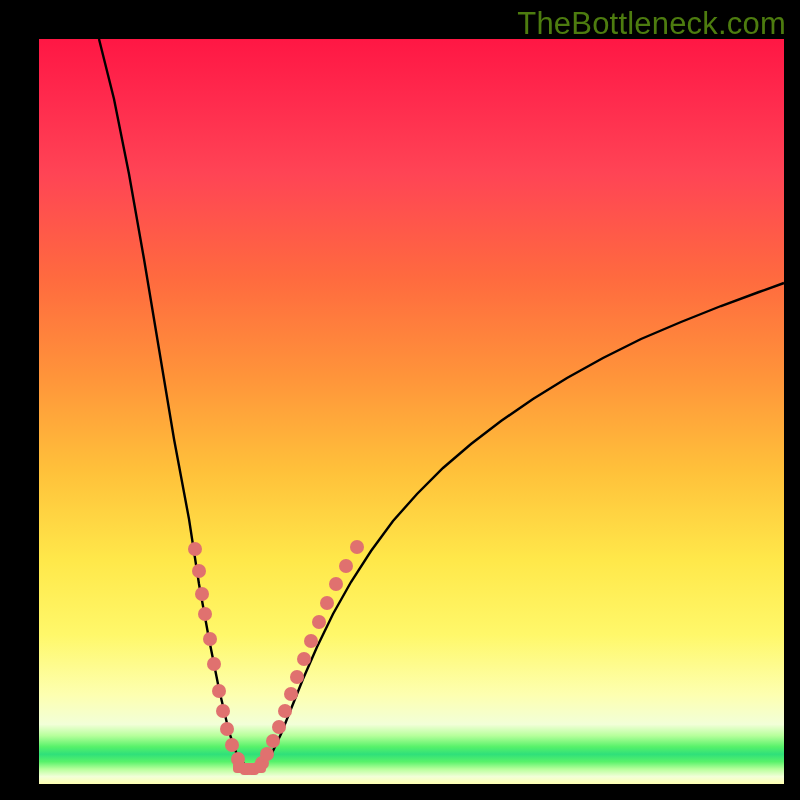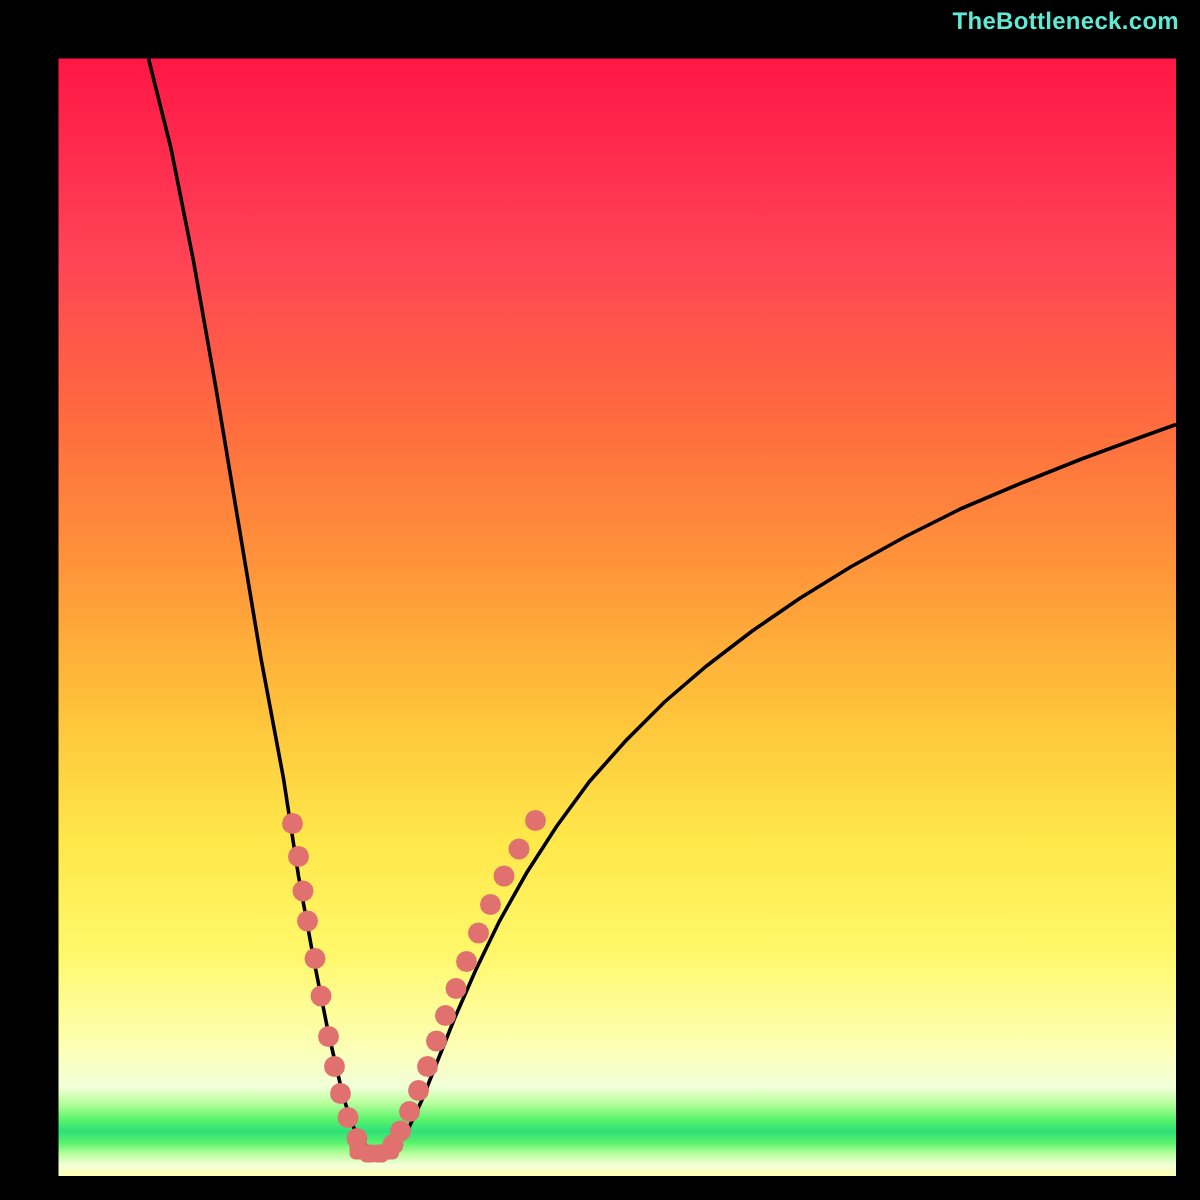--- a/index.html
+++ b/index.html
@@ -43,23 +43,23 @@
       #57f26a 97%,
       #b7ff9c 98%,
       #f2ffd8 99%,
       #fdffb0 100%
     );
   }
   .watermark {
     position: absolute;
     top: 6px;
     right: 14px;
-    color: #5eead4;
-    font-size: 16px;
-    font-weight: 700;
+    color: #4d7c0f;
+    font-size: 31px;
+    font-weight: 400;
     letter-spacing: 0.2px;
     user-select: none;
   }
   svg.curve {
     position: absolute;
     left: 0;
     top: 0;
     width: 745px;
     height: 745px;
     overflow: visible;

